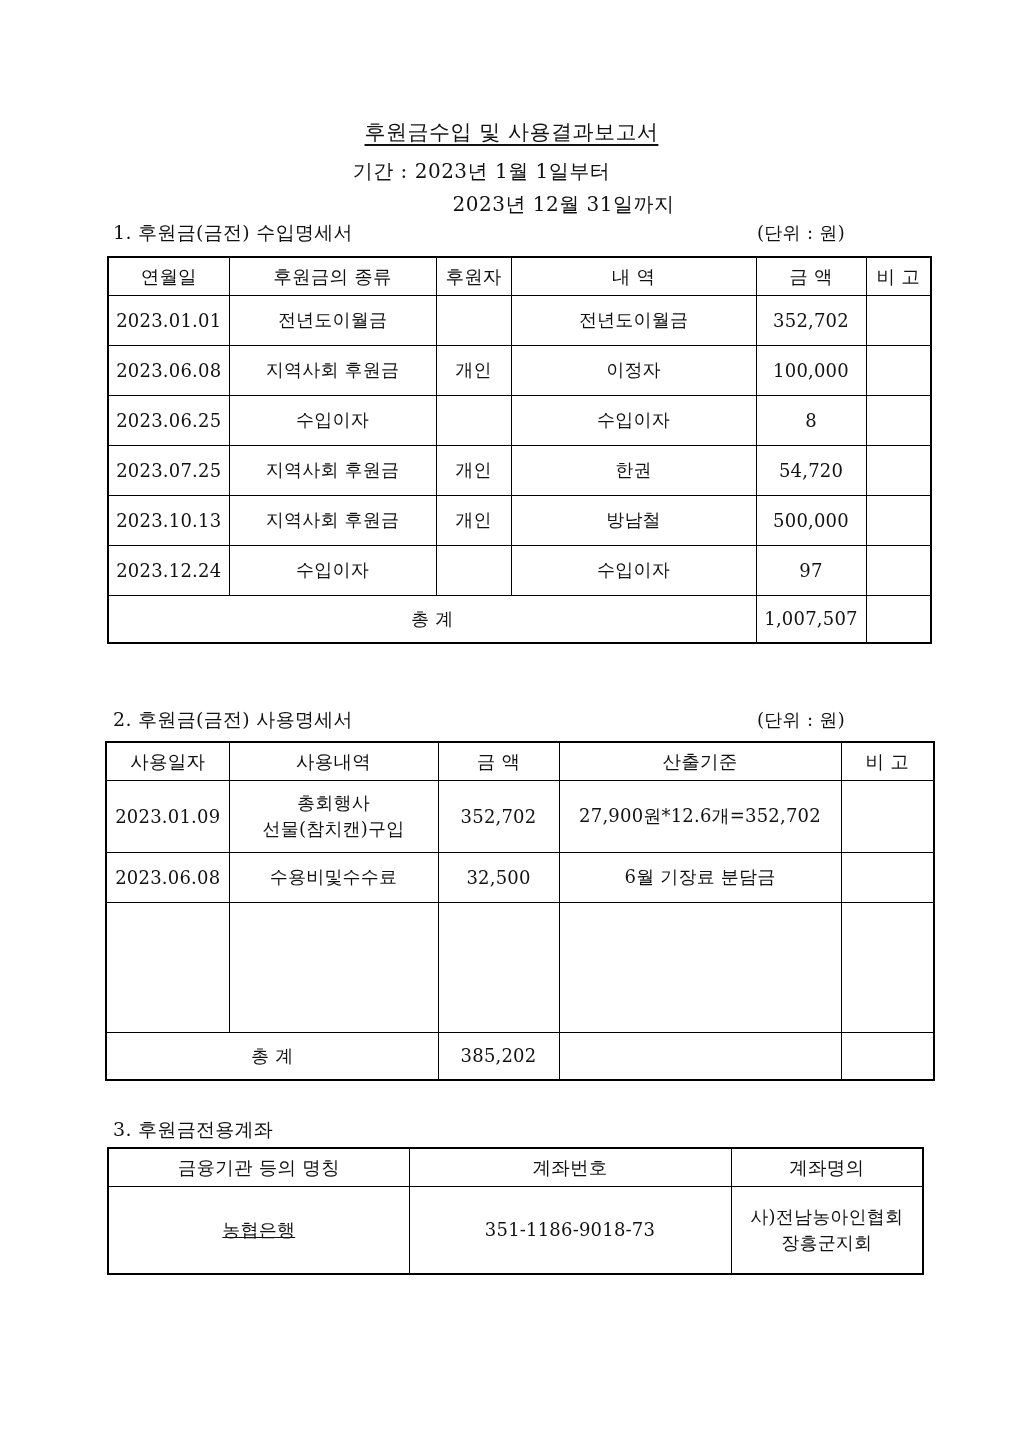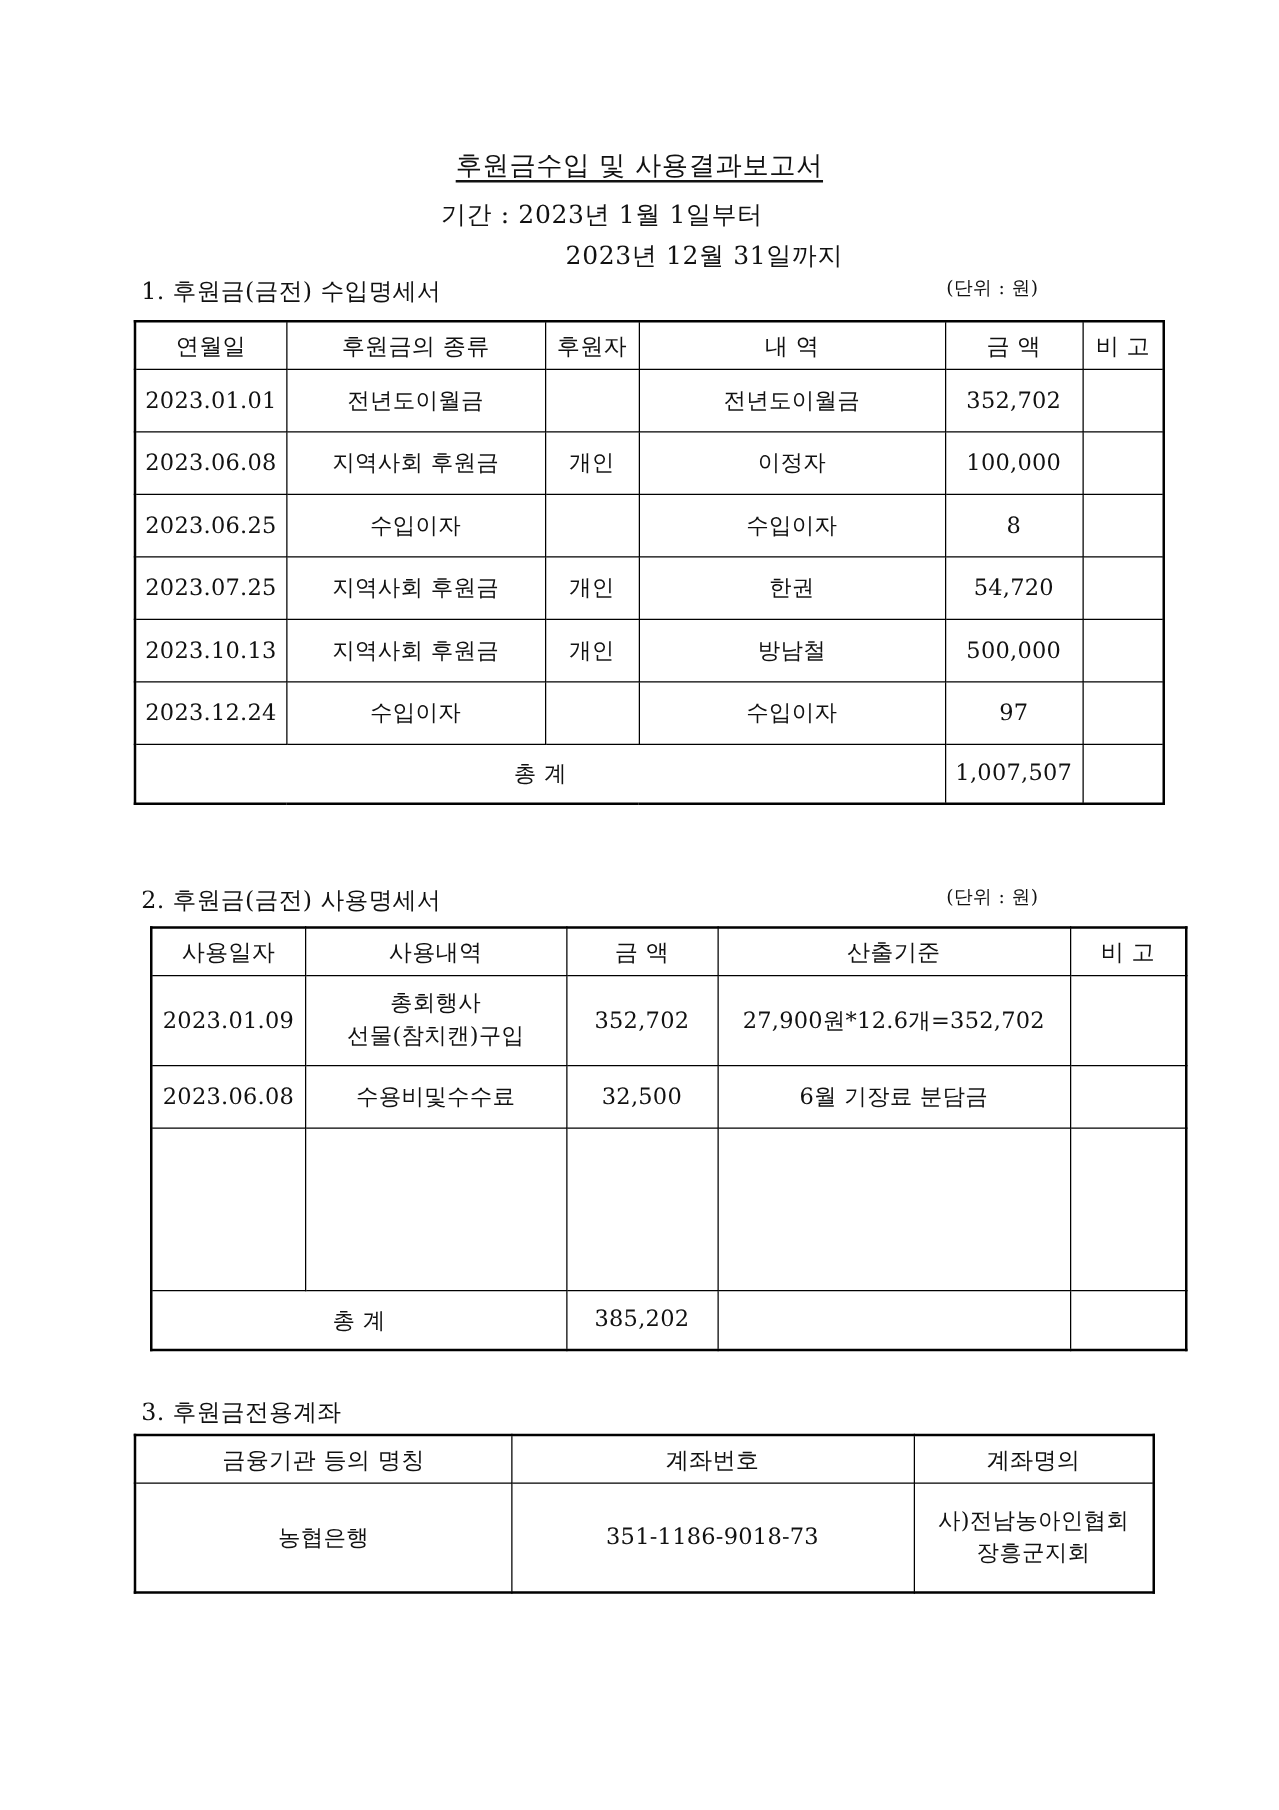--- a/index.html
+++ b/index.html
@@ -57,21 +57,21 @@
 
   
   .section-head {
     position: absolute;
     font-size: 19px;
     letter-spacing: 0.3px;
     white-space: nowrap;
   }
   .unit-note {
     position: absolute;
-    font-size: 15px;
+    font-size: 18px;
     letter-spacing: 0.3px;
     white-space: nowrap;
   }
 
   
   table.doc-table {
     position: absolute;
     border-collapse: collapse;
     table-layout: fixed;
     background: #fff;
@@ -99,21 +99,21 @@
 
   .num { text-align: right; padding-right: 12px; }
   .row-cell { height: 50px; }
   .no-hline { border-top: none; border-bottom: none; }
   .thick-top { border-top: 2.5px solid #000; }
   .total-label { letter-spacing: 10px; padding-left: 10px; }
 
   
   #table-income { left: 107px; top: 256px; width: 823px; }
   
-  #table-expense { left: 120px; top: 741px; width: 828px; border-radius: 19px; }
+  #table-expense { left: 105px; top: 741px; width: 828px; border-radius: 19px; }
   
   #table-account { left: 107px; top: 1147px; width: 815px; }
 
   .stack-line { display: block; line-height: 1.45; }
   .two-line-cell { line-height: 1.5; }
 
   .blank-filler td { height: 130px; border-top: none; border-bottom: none; }
 </style>
 </head>
 <body>
@@ -269,21 +269,21 @@
     </colgroup>
     <thead>
       <tr class="hdr-row">
         <th>금융기관 등의 명칭</th>
         <th>계좌번호</th>
         <th>계좌명의</th>
       </tr>
     </thead>
     <tbody>
       <tr>
-        <td style="height:88px;">농협은행</td>
+        <td style="height:88px;text-decoration:underline;">농협은행</td>
         <td>351-1186-9018-73</td>
         <td class="two-line-cell">
           <span class="stack-line">사)전남농아인협회</span>
           <span class="stack-line">장흥군지회</span>
         </td>
       </tr>
     </tbody>
   </table>
 
 </div>

